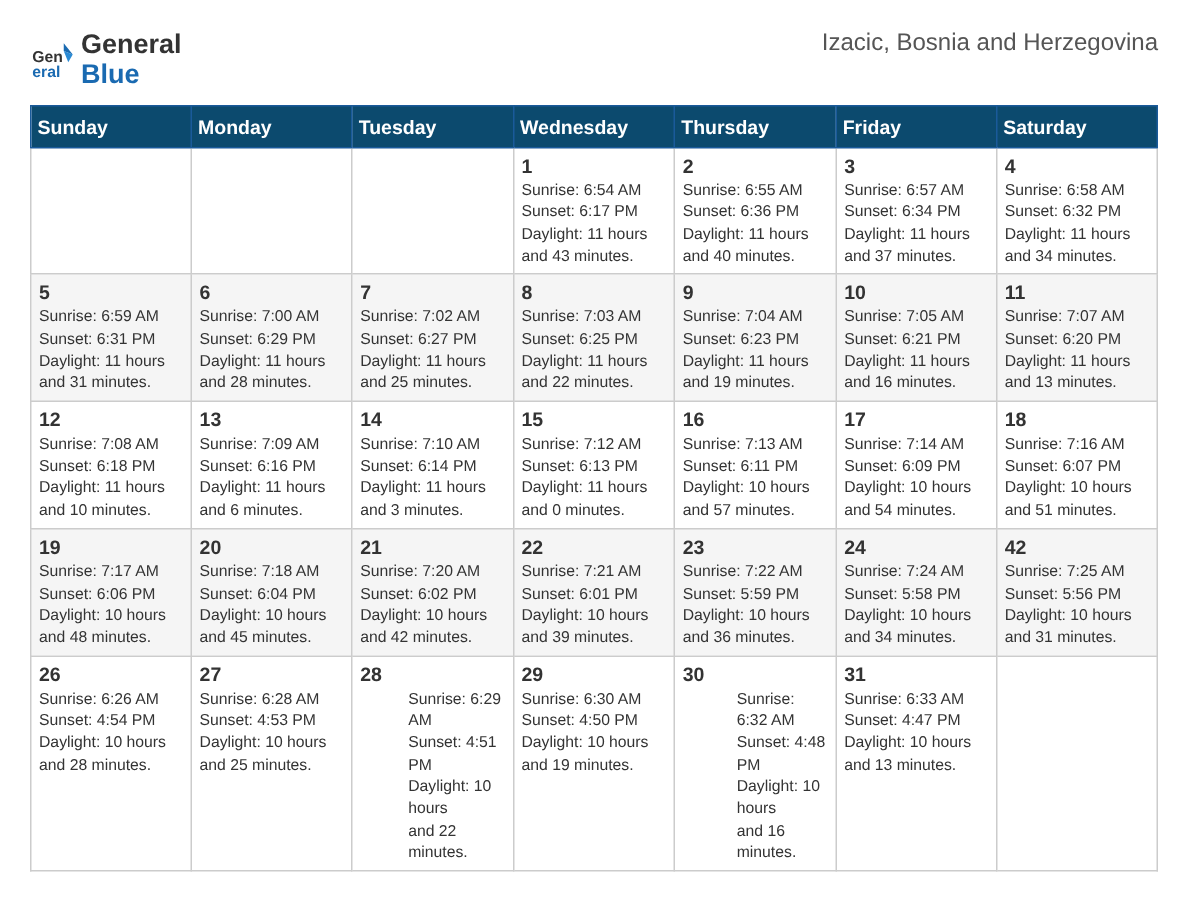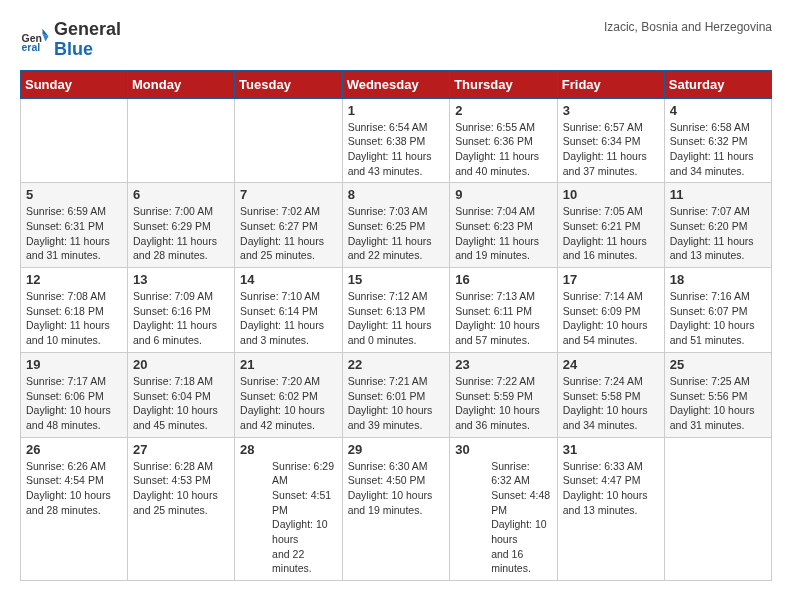--- a/index.html
+++ b/index.html
@@ -42,30 +42,30 @@
     }
     .title-block {
       text-align: right;
     }
     .month-title {
       font-size: 36px;
       font-weight: bold;
       color: #333;
     }
     .location {
-      font-size: 12px;
+      font-size: 16px;
       color: #555;
     }
     .calendar {
       width: 100%;
       border-collapse: collapse;
       border: 1px solid #ccc;
     }
     .calendar th {
-      background-color: #b91c1c;
+      background-color: #0c4a6e;
       color: #fff;
       padding: 6px 4px;
       font-size: 13px;
       text-align: left;
       border: 1px solid #1a5a9a;
     }
     .calendar td {
       border: 1px solid #ccc;
       vertical-align: top;
       padding: 4px 5px;
@@ -127,21 +127,21 @@
       </tr>
   </thead>
   <tbody id="calendar-body">
   <tr>
         <td class="empty-cell"></td>
         <td class="empty-cell"></td>
         <td class="empty-cell"></td>
         <td>
           <span class="day-num">1</span>
           <div class="day-info" style="white-space: pre-line;">Sunrise: 6:54 AM
-Sunset: 6:38 PM
+Sunset: 6:17 PM
 Daylight: 11 hours
 and 43 minutes.</div>
         </td>
         <td>
           <span class="day-num">2</span>
           <div class="day-info" style="white-space: pre-line;">Sunrise: 6:55 AM
 Sunset: 6:36 PM
 Daylight: 11 hours
 and 40 minutes.</div>
         </td>
@@ -299,21 +299,21 @@
 and 36 minutes.</div>
         </td>
         <td>
           <span class="day-num">24</span>
           <div class="day-info" style="white-space: pre-line;">Sunrise: 7:24 AM
 Sunset: 5:58 PM
 Daylight: 10 hours
 and 34 minutes.</div>
         </td>
         <td>
-          <span class="day-num">25</span>
+          <span class="day-num">42</span>
           <div class="day-info" style="white-space: pre-line;">Sunrise: 7:25 AM
 Sunset: 5:56 PM
 Daylight: 10 hours
 and 31 minutes.</div>
         </td>
       </tr>
       <tr>
         <td>
           <span class="day-num">26</span>
           <div class="day-info" style="white-space: pre-line;">Sunrise: 6:26 AM

